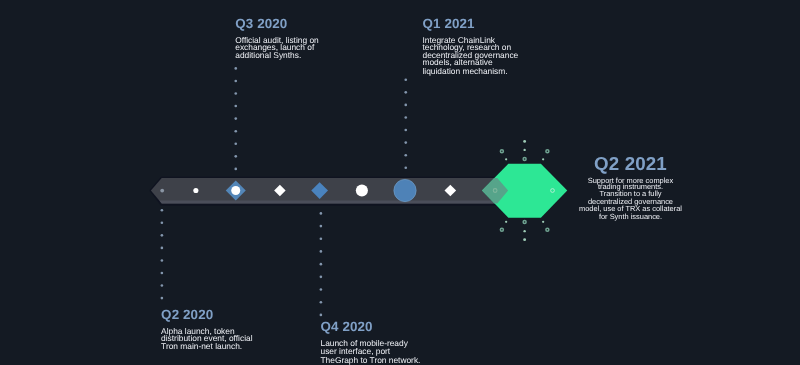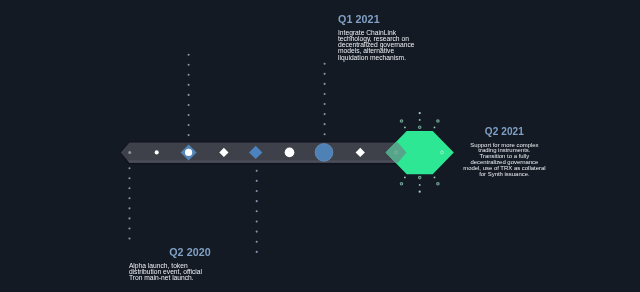--- a/index.html
+++ b/index.html
@@ -5,24 +5,24 @@
   html,body{margin:0;padding:0;}
   body{width:640px;height:292px;background:#141a23;
        font-family:"Liberation Sans",sans-serif;overflow:hidden;position:relative;
        -webkit-font-smoothing:antialiased;}
   .stage{position:absolute;left:0;top:0;width:640px;height:292px;}
   svg.gfx{position:absolute;left:0;top:0;}
   .ms{position:absolute;}
   .ms h3{margin:0;font-size:10.7px;font-weight:700;letter-spacing:0.1px;line-height:11px;color:#80a0c6;}
   .ms p{margin:0;display:block;font-size:6.7px;line-height:6.25px;color:#eef0f5;font-weight:400;}
   .ms.t-above h3{margin-bottom:5px;}
-  .ms.t-below h3{margin-bottom:5px;text-align:right;}
+  .ms.t-below h3{margin-bottom:5px;}
   #ms-q2-2021{text-align:center;}
   .ln{display:block;white-space:nowrap;}
-  #ms-q2-2021 h3{color:#80a0c6;font-size:10px;margin-bottom:5.2px;}
+  #ms-q2-2021 h3{color:#80a0c6;font-size:15px;margin-bottom:5.2px;}
   #ms-q2-2021 p{font-size:5.95px;line-height:5.8px;}
 </style>
 </head>
 <body>
 
 <div class="stage">
 
   <svg class="gfx" width="640" height="292" viewBox="0 0 640 292">
     <defs>
       <clipPath id="hexclip">
@@ -111,20 +111,28 @@
           <circle cx="324.6" cy="83.92" r="1.05"></circle>
           <circle cx="324.6" cy="93.98" r="1.05"></circle>
           <circle cx="324.6" cy="104.04" r="1.05"></circle>
           <circle cx="324.6" cy="114.10" r="1.05"></circle>
           <circle cx="324.6" cy="124.16" r="1.05"></circle>
           <circle cx="324.6" cy="134.22" r="1.05"></circle>
         </g>
     </g>
   </svg>
 
+  <div class="ms t-above" id="ms-q3-2020" style="left:188.2px;top:13.6px;width:69px;">
+    <h3>Q3 2020</h3>
+    <p>
+        <span class="ln">Official audit, listing on</span>
+        <span class="ln">exchanges, launch of</span>
+        <span class="ln">additional Synths.</span>
+      </p>
+  </div>
 
   <div class="ms t-above" id="ms-q1-2021" style="left:338px;top:13.6px;width:77px;">
     <h3>Q1 2021</h3>
     <p>
         <span class="ln">Integrate ChainLink</span>
         <span class="ln">technology, research on</span>
         <span class="ln">decentralized governance</span>
         <span class="ln">models, alternative</span>
         <span class="ln">liquidation mechanism.</span>
       </p>
@@ -132,20 +140,28 @@
 
   <div class="ms t-below" id="ms-q2-2020" style="left:128.9px;top:246.7px;width:82px;">
     <h3>Q2 2020</h3>
     <p>
         <span class="ln">Alpha launch, token</span>
         <span class="ln">distribution event, official</span>
         <span class="ln">Tron main-net launch.</span>
       </p>
   </div>
 
+  <div class="ms t-below" id="ms-q4-2020" style="left:256.4px;top:257px;width:82px;">
+    <h3>Q4 2020</h3>
+    <p>
+        <span class="ln">Launch of mobile-ready</span>
+        <span class="ln">user interface, port</span>
+        <span class="ln">TheGraph to Tron network.</span>
+      </p>
+  </div>
 
   <div class="ms" id="ms-q2-2021" style="left:462.4px;top:126.4px;width:84px;">
     <h3>Q2 2021</h3>
     <p>
         <span class="ln">Support for more complex</span>
         <span class="ln">trading instruments.</span>
         <span class="ln">Transition to a fully</span>
         <span class="ln">decentralized governance</span>
         <span class="ln">model, use of TRX as collateral</span>
         <span class="ln">for Synth issuance.</span>

